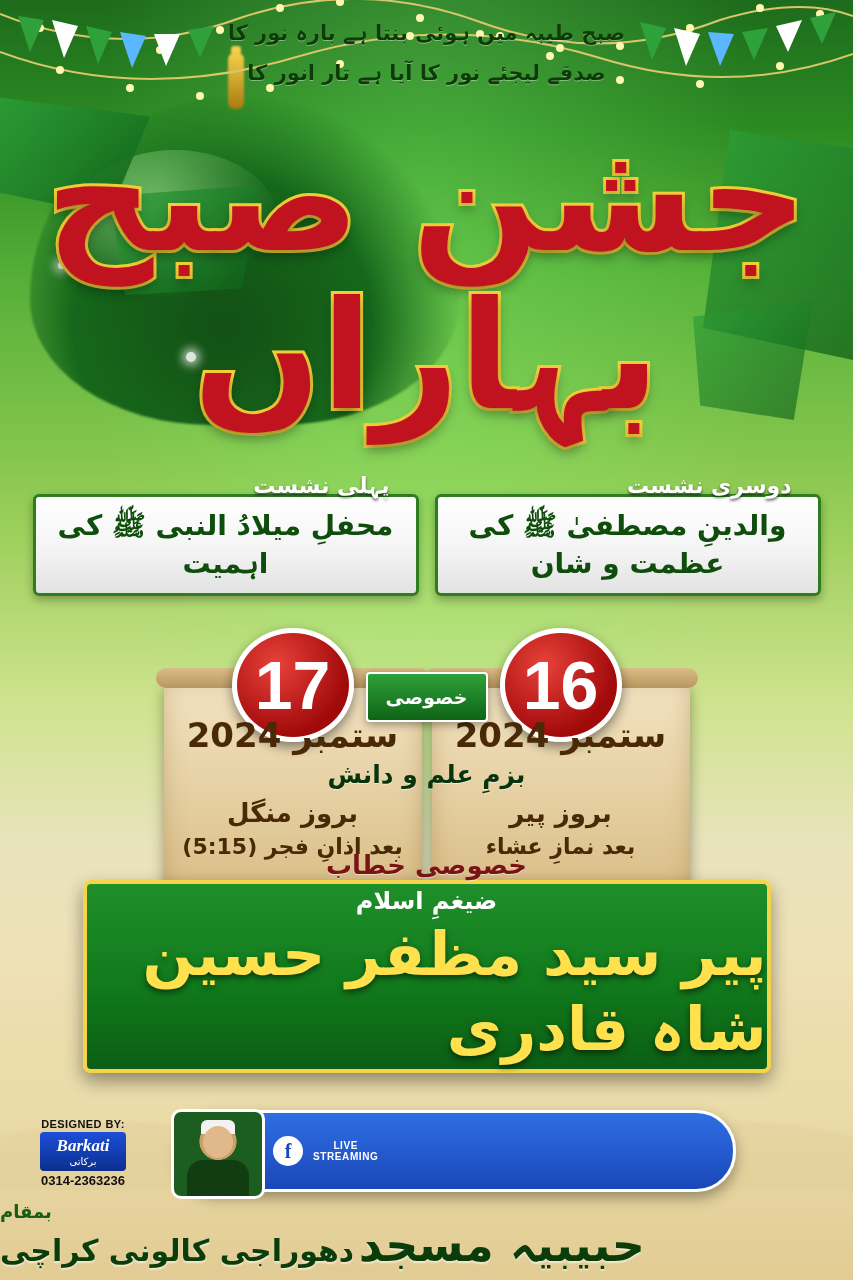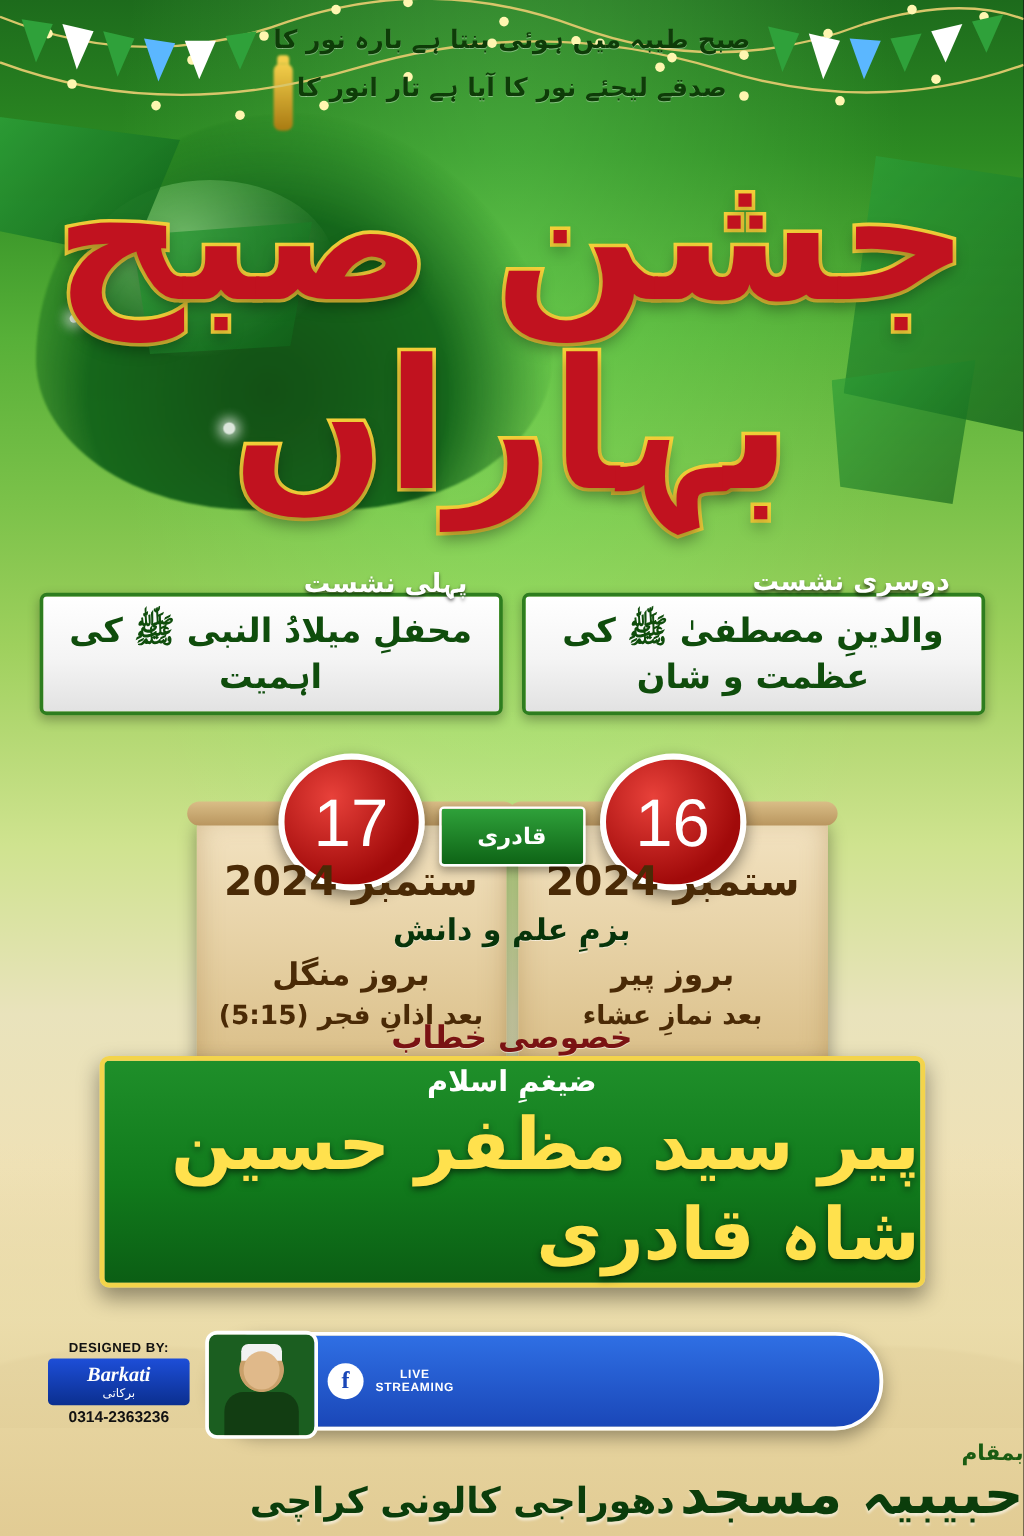--- a/index.html
+++ b/index.html
@@ -108,21 +108,21 @@
   }
   .scroll-date{font-size:34px;font-weight:bold;line-height:1.15;}
   .scroll-day{font-size:26px;font-weight:bold;margin-top:37px;}
   .scroll-time{font-size:22px;font-weight:bold;}
   .daybadge{
     position:absolute;top:-52px;left:50%;transform:translateX(-50%);
     width:112px;height:104px;border-radius:50%;
     background:radial-gradient(circle at 35% 30%,#e8413a,#a10a0a 70%);
     border:5px solid #ffffff;box-shadow:0 5px 12px rgba(0,0,0,.45);
     display:flex;align-items:center;justify-content:center;
-    color:#fff;font-size:56px;font-weight:normal;font-family:"Liberation Sans",sans-serif;text-align:center;
+    color:#fff;font-size:68px;font-weight:bold;font-family:"Liberation Sans",sans-serif;text-align:center;
   }
   .mid-tag{
     position:absolute;top:672px;left:50%;transform:translateX(-50%);
     width:118px;height:46px;background:linear-gradient(180deg,#2fa13a,#0e6416);
     border:2px solid #fff;border-radius:4px;color:#fff;direction:rtl;
     display:flex;align-items:center;justify-content:center;
     font-family:"DejaVu Sans",sans-serif;font-size:19px;font-weight:bold;
     box-shadow:0 3px 8px rgba(0,0,0,.35);
   }
   .mid-text{
@@ -148,21 +148,21 @@
     direction:rtl;color:#ffffff;font-family:"DejaVu Sans",sans-serif;
     font-size:24px;font-weight:bold;
   }
   .speaker .sname{
     direction:rtl;color:#ffe14d;font-family:"DejaVu Sans",sans-serif;
     font-size:60px;font-weight:bold;line-height:1.25;
     text-shadow:0 3px 6px rgba(0,0,0,.55);
   }
   
   .designer{
-    position:absolute;left:40px;bottom:92px;width:118px;text-align:center;
+    position:absolute;left:40px;bottom:92px;width:86px;text-align:center;
     font-family:"Liberation Sans",sans-serif;
   }
   .designer .dby{font-size:11px;font-weight:bold;color:#111;letter-spacing:.4px;}
   .designer .dlogo{
     margin:2px 0;background:linear-gradient(180deg,#1d4ed8,#0b2f8f);
     color:#fff;border-radius:4px;padding:4px 0;
   }
   .designer .dlogo .b1{font-family:"Liberation Serif",serif;font-style:italic;font-size:17px;font-weight:bold;}
   .designer .dlogo .b2{font-family:"DejaVu Sans",sans-serif;font-size:10px;}
   .designer .dphone{font-size:13px;font-weight:bold;color:#111;}
@@ -188,21 +188,21 @@
     font-family:"Liberation Serif",serif;flex:0 0 auto;
   }
   .livetxt{color:#fff;font-size:10px;font-weight:bold;letter-spacing:.6px;line-height:1.1;flex:0 0 auto;text-align:center;}
   .livename{
     color:#fff;font-family:"Liberation Sans",sans-serif;font-weight:bold;
     font-size:25px;line-height:1.1;letter-spacing:.3px;
     text-shadow:0 2px 3px rgba(0,0,0,.45);
   }
   
   .venue{
-    position:absolute;left:0;right:0;bottom:8px;text-align:right;direction:rtl;
+    position:absolute;left:0;right:0;bottom:8px;text-align:left;direction:rtl;
   }
   .venue .vtag{
     display:block;color:#1a5c12;font-family:"DejaVu Sans",sans-serif;
     font-size:18px;font-weight:bold;margin-bottom:-4px;
   }
   .venue .vname{
     color:#0b3d0b;font-family:"DejaVu Sans",sans-serif;font-weight:bold;font-size:46px;
     text-shadow:0 2px 2px rgba(255,255,255,.55);
   }
   .venue .vsmall{font-size:30px;}
@@ -303,21 +303,21 @@
     </div>
     <div class="scroll">
       <div class="daybadge">16</div>
       <div class="scroll-body">
         <div class="scroll-date">ستمبر 2024</div>
         <div class="scroll-day">بروز پیر</div>
         <div class="scroll-time">بعد نمازِ عشاء</div>
       </div>
     </div>
   </div>
-  <div class="mid-tag">قادری</div>
+  <div class="mid-tag">خصوصی</div>
   <div class="mid-text">بزمِ علم و دانش</div>
 
   <div class="speaker">
     <div class="khitab">خصوصی خطاب</div>
     <div class="zeegham">ضیغمِ اسلام</div>
     <div class="sname">پیر سید مظفر حسین شاہ قادری</div>
   </div>
 
   <div class="designer">
     <div class="dby">DESIGNED BY:</div>

